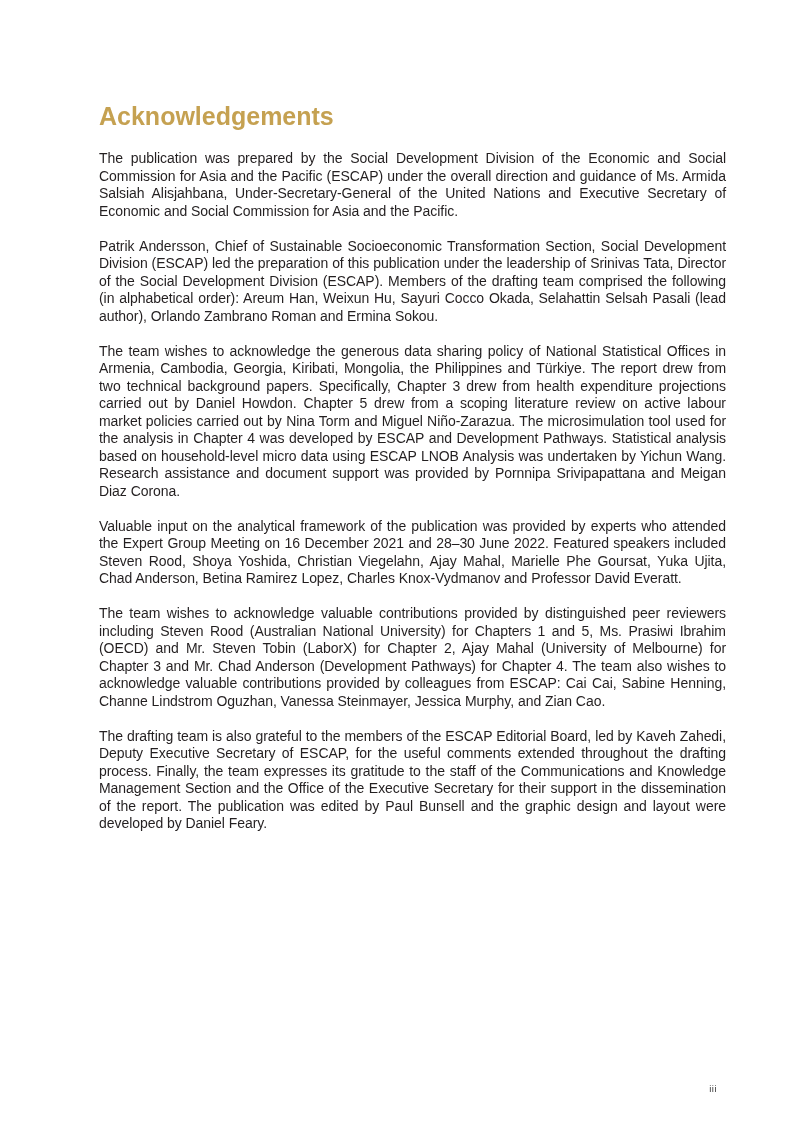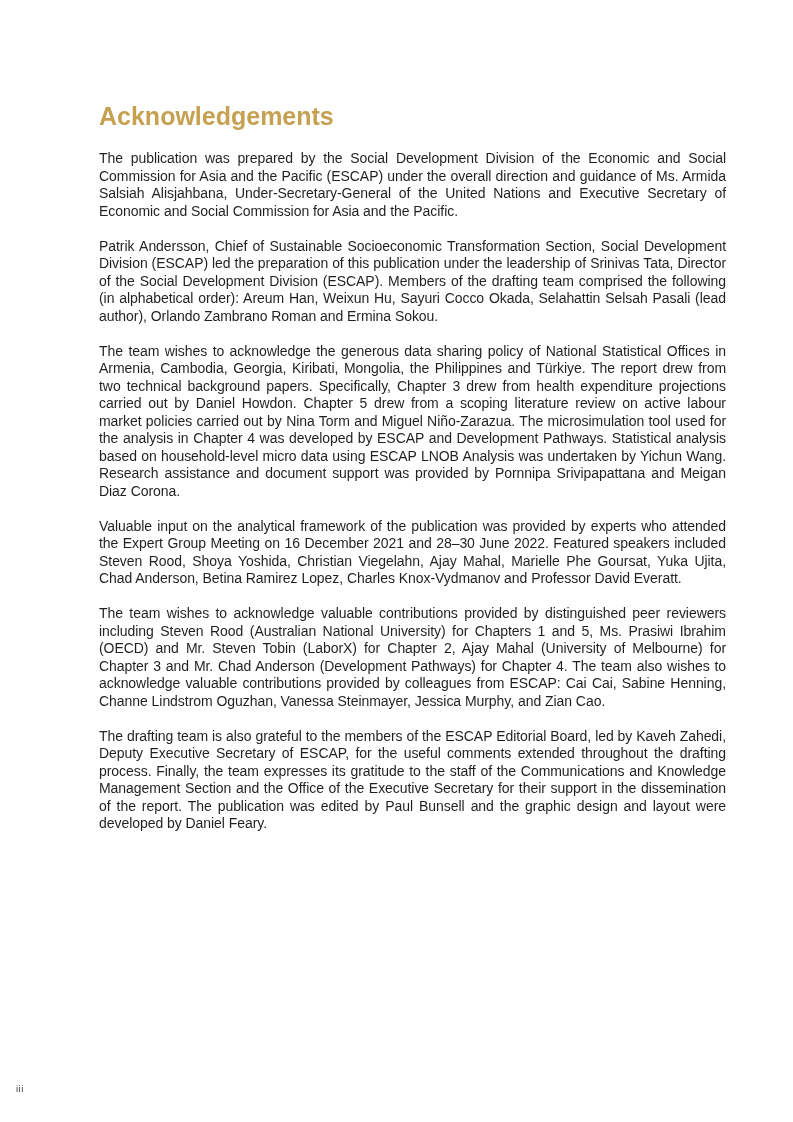--- a/index.html
+++ b/index.html
@@ -32,24 +32,24 @@
   .para {
     margin: 0 0 17.5px 0;
     font-size: 14px;
     line-height: 17.5px;
     text-align: justify;
     color: #231F20;
     letter-spacing: -0.05px;
   }
   .footer {
     position: absolute;
-    left: 16px;
+    left: 0;
     top: 1078px;
     width: 717px;
-    text-align: left;
+    text-align: right;
   }
   .page-number {
     font-size: 9.5px;
     color: #3a3a3a;
     letter-spacing: 0.5px;
   }
 </style>
 </head>
 <body>
 

